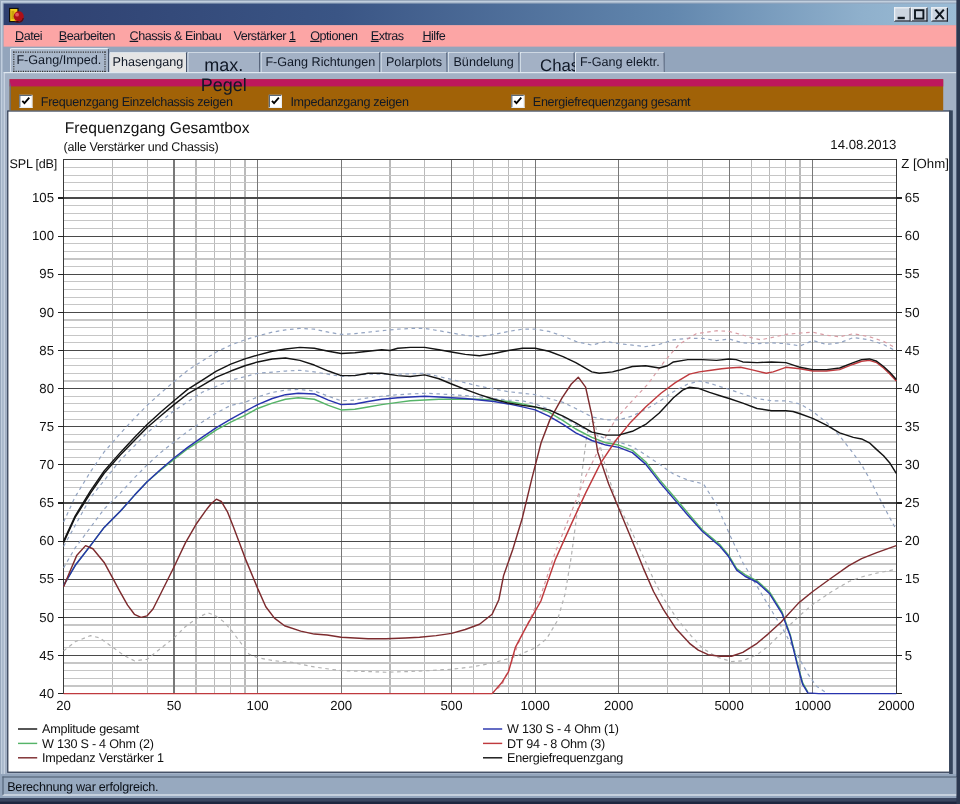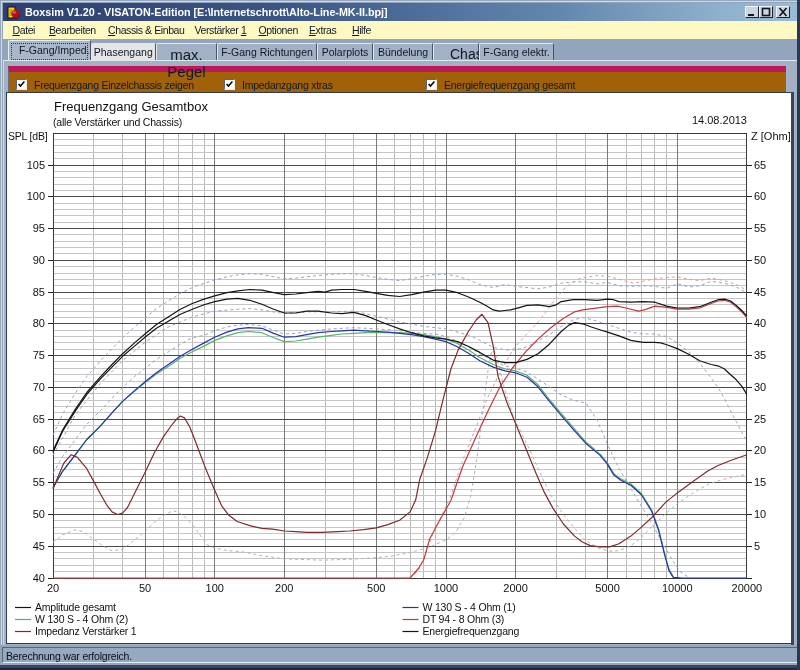--- a/index.html
+++ b/index.html
@@ -10,52 +10,51 @@
 
 <div style="position:absolute;left:3px;top:3px;right:3px;height:18px;background:linear-gradient(90deg,#2e3f6f 0%,#3a5585 35%,#6287ae 70%,#8fb0cc 90%,#9bbcd6 100%)">
   <svg width="13" height="13" style="position:absolute;left:4px;top:3px" viewBox="0 0 13 13">
       <rect x="0.5" y="0.5" width="8" height="12" fill="#15100a"></rect>
       <rect x="1.5" y="1.5" width="6" height="10" fill="#f2ce1e"></rect>
       <rect x="2.5" y="3" width="2.5" height="7" fill="#c9a20c"></rect>
       <circle cx="8.6" cy="7.6" r="4.2" fill="#ad1017"></circle>
       <circle cx="7.2" cy="6.2" r="1.6" fill="#e0555e"></circle>
       <path d="M5.2 11.4 A4.2 4.2 0 0 0 12.4 9" stroke="#5f0a0e" stroke-width="1" fill="none"></path>
     </svg>
-  <span style="position:absolute;left:22px;top:3px;font-size:10.8px;font-weight:bold;color:#fff;letter-spacing:-0.05px">Boxsim V1.20 - VISATON-Edition [E:\Internetschrott\Alto-Line-MK-II.bpj]</span>
   <div style="position:absolute;right:38px;top:3px;width:14px;height:12px;background:#ccd5e0;border:1px solid #1c2430;border-top-color:#eef2f7;border-left-color:#eef2f7">
       <svg width="12" height="10" viewBox="0 0 12 10" style="display:block">
         <rect x="2" y="7" width="6" height="2" fill="#101820"></rect>
       </svg>
     </div>
   <div style="position:absolute;right:24px;top:3px;width:14px;height:12px;background:#ccd5e0;border:1px solid #1c2430;border-top-color:#eef2f7;border-left-color:#eef2f7">
       <svg width="12" height="10" viewBox="0 0 12 10" style="display:block">
         <rect x="2.5" y="1.5" width="7" height="7" fill="none" stroke="#101820" stroke-width="1.6"></rect>
       </svg>
     </div>
   <div style="position:absolute;right:7px;top:3px;width:14px;height:12px;background:#ccd5e0;border:1px solid #1c2430;border-top-color:#eef2f7;border-left-color:#eef2f7">
       <svg width="12" height="10" viewBox="0 0 12 10" style="display:block">
         <path d="M2.5 1 L9.5 9 M9.5 1 L2.5 9" stroke="#101820" stroke-width="1.7"></path>
       </svg>
     </div>
 </div>
 
-<div style="position:absolute;left:3px;top:21px;right:3px;height:18px;background:#fef9c3;font-size:10.5px;letter-spacing:-0.4px;color:#101826">
+<div style="position:absolute;left:3px;top:21px;right:3px;height:18px;background:#fca5a5;font-size:10.5px;letter-spacing:-0.4px;color:#101826">
     <span style="position:absolute;left:9.5px;top:3px"><u>D</u>atei</span>
     <span style="position:absolute;left:46px;top:3px"><u>B</u>earbeiten</span>
     <span style="position:absolute;left:105px;top:3px"><u>C</u>hassis &amp; Einbau</span>
     <span style="position:absolute;left:191.5px;top:3px">Verstärker <u>1</u></span>
     <span style="position:absolute;left:255.5px;top:3px"><u>O</u>ptionen</span>
     <span style="position:absolute;left:306px;top:3px"><u>E</u>xtras</span>
     <span style="position:absolute;left:349px;top:3px"><u>H</u>ilfe</span>
   </div>
 
 <div style="position:absolute;left:3px;top:39px;right:3px;height:21px;background:#93a5bc">
     <div style="position:absolute;left:4.5px;top:1px;width:83px;height:20px;background:#a9b7ca;border:1px solid #46536a;border-bottom:none;border-top-color:#e6edf4;border-left-color:#e6edf4;border-radius:2px 2px 0 0;z-index:3">
       <div style="position:absolute;left:2px;top:2px;right:2px;bottom:0;border:1px dotted #333"></div>
-      <div style="position:absolute;left:0;right:0;top:3px;text-align:right;font-size:10.5px;color:#101826">F-Gang/Imped.</div>
+      <div style="position:absolute;left:0;right:0;top:3px;text-align:center;font-size:10.5px;color:#101826">F-Gang/Imped.</div>
     </div>
     <div style="position:absolute;left:87.5px;top:4px;width:65.5px;height:17px;background:#e5e5e5;border:1px solid #46536a;border-bottom:none;border-top-color:#dee6ee;border-left-color:#dee6ee;border-radius:2px 2px 0 0;z-index:1">
       <div style="position:absolute;left:0;right:0;top:2px;text-align:center;font-size:10.5px;color:#101826">Phasengang</div>
     </div>
     <div style="position:absolute;left:153px;top:4px;width:61px;height:17px;background:#a3b1c5;border:1px solid #46536a;border-bottom:none;border-top-color:#dee6ee;border-left-color:#dee6ee;border-radius:2px 2px 0 0;z-index:1">
       <div style="position:absolute;left:0;right:0;top:2px;text-align:center;font-size:15px;color:#101826">max. Pegel</div>
     </div>
     <div style="position:absolute;left:214px;top:4px;width:100px;height:17px;background:#a3b1c5;border:1px solid #46536a;border-bottom:none;border-top-color:#dee6ee;border-left-color:#dee6ee;border-radius:2px 2px 0 0;z-index:1">
       <div style="position:absolute;left:0;right:0;top:2px;text-align:center;font-size:10.5px;color:#101826">F-Gang Richtungen</div>
     </div>
@@ -83,21 +82,21 @@
       <svg width="9" height="9" viewBox="0 0 9 9" style="position:absolute;left:0px;top:0px">
         <path d="M1.6 4.0 L3.4 6.0 L7.4 1.4" stroke="#000" stroke-width="1.5" fill="none"></path>
       </svg>
     </div>
     <span style="position:absolute;left:25px;top:7px;font-size:10.5px;letter-spacing:-0.25px;color:#101826">Frequenzgang Einzelchassis zeigen</span>
   <div style="position:absolute;left:215px;top:7px;width:11px;height:11px;background:#fff;border-top:1px solid #5a6878;border-left:1px solid #5a6878;border-right:1px solid #e9eef4;border-bottom:1px solid #e9eef4">
       <svg width="9" height="9" viewBox="0 0 9 9" style="position:absolute;left:0px;top:0px">
         <path d="M1.6 4.0 L3.4 6.0 L7.4 1.4" stroke="#000" stroke-width="1.5" fill="none"></path>
       </svg>
     </div>
-    <span style="position:absolute;left:233px;top:7px;font-size:10.5px;letter-spacing:-0.25px;color:#101826">Impedanzgang xtras</span>
+    <span style="position:absolute;left:233px;top:7px;font-size:10.5px;letter-spacing:-0.25px;color:#101826">Impedanzgang zeigen</span>
   <div style="position:absolute;left:417px;top:7px;width:11px;height:11px;background:#fff;border-top:1px solid #5a6878;border-left:1px solid #5a6878;border-right:1px solid #e9eef4;border-bottom:1px solid #e9eef4">
       <svg width="9" height="9" viewBox="0 0 9 9" style="position:absolute;left:0px;top:0px">
         <path d="M1.6 4.0 L3.4 6.0 L7.4 1.4" stroke="#000" stroke-width="1.5" fill="none"></path>
       </svg>
     </div>
     <span style="position:absolute;left:435px;top:7px;font-size:10.5px;letter-spacing:-0.25px;color:#101826">Energiefrequenzgang gesamt</span>
 </div>
 
 <div style="position:absolute;left:0px;top:645px;width:800px;height:25px;background:#93a5bc"></div>
 <div style="position:absolute;left:2px;top:647px;width:796px;height:16px;border-top:1px solid #55657a;border-left:1px solid #55657a;border-right:1px solid #e4ebf2;border-bottom:1px solid #e4ebf2;background:#97a9bf"></div>

